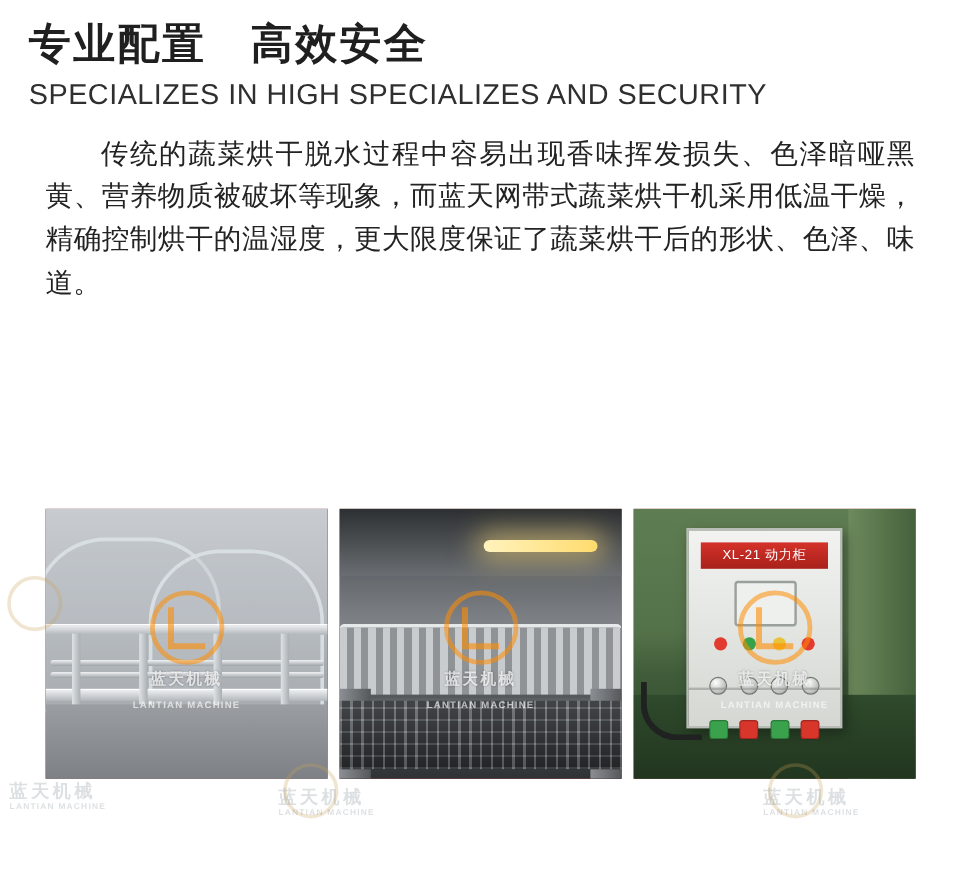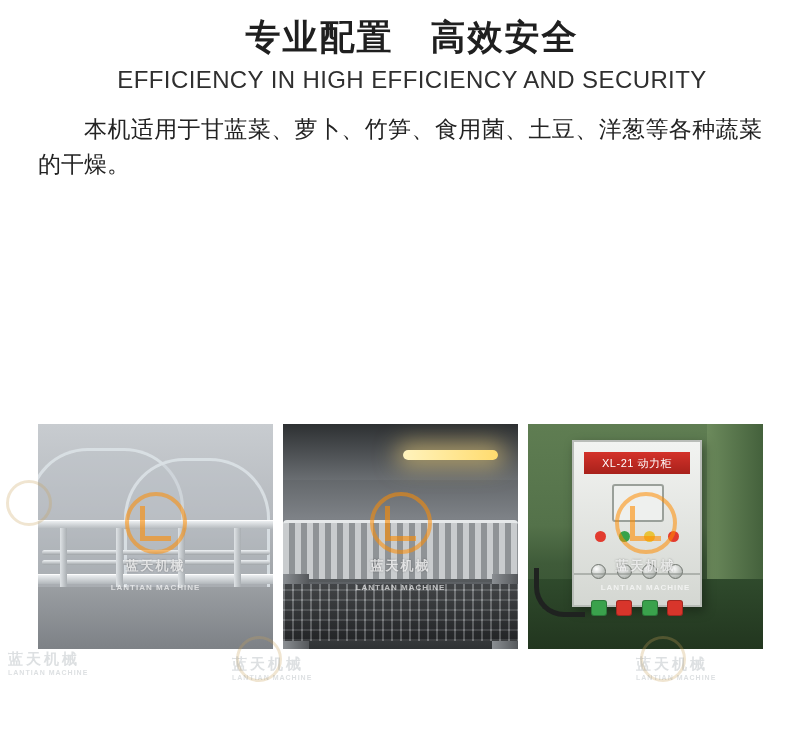--- a/index.html
+++ b/index.html
@@ -18,21 +18,20 @@
   .page {
     width: 800px;
     height: 731px;
     position: relative;
     box-sizing: border-box;
     padding: 0;
   }
 
   
   .heading {
-    text-align: center;
     padding-top: 16px;
     margin-left: 24px;
   }
   .title-cn {
     font-size: 35px;
     font-weight: bold;
     letter-spacing: 2px;
     color: #1f1f1f;
     line-height: 1.25;
     white-space: pre;
@@ -292,25 +291,25 @@
     background: linear-gradient(90deg,#6c8a5c,#44613c);
   }
 </style>
 </head>
 <body>
 
 <div class="page">
 
   <div class="heading">
     <div class="title-cn">专业配置　高效安全</div>
-    <div class="title-en">EFFICIENCY IN HIGH EFFICIENCY AND SECURITY</div>
+    <div class="title-en">SPECIALIZES IN HIGH SPECIALIZES AND SECURITY</div>
   </div>
 
   <div class="body-copy">
-    <p>本机适用于甘蓝菜、萝卜、竹笋、食用菌、土豆、洋葱等各种蔬菜的干燥。</p>
+    <p>传统的蔬菜烘干脱水过程中容易出现香味挥发损失、色泽暗哑黑黄、营养物质被破坏等现象，而蓝天网带式蔬菜烘干机采用低温干燥，精确控制烘干的温湿度，更大限度保证了蔬菜烘干后的形状、色泽、味道。</p>
   </div>
 
   <div class="photo-row">
 
     <div class="photo-cell">
       <div class="photo">
         <div class="p1-bg"></div>
         <div class="p1-hood" style="left:-10px; top:24px; width:150px; height:140px;"></div>
         <div class="p1-hood" style="left:86px; top:34px; width:140px; height:130px;"></div>
         <div class="p1-rail" style="left:0; top:96px; width:235px; height:8px;"></div>

